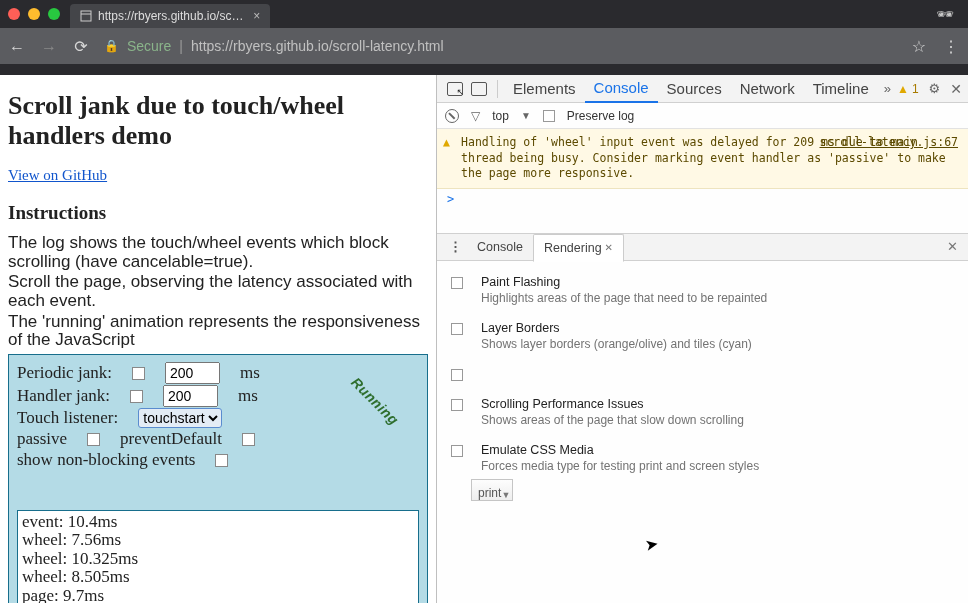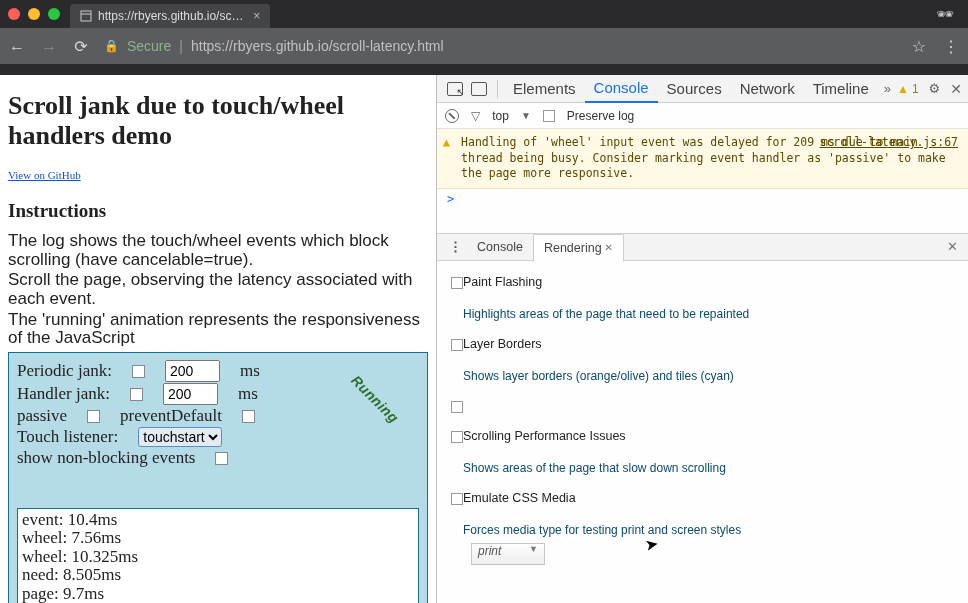--- a/index.html
+++ b/index.html
@@ -34,21 +34,21 @@
   .url-field .rest{color:#c0c0c0}
   .addr-right{display:flex;gap:14px;align-items:center;}
 
   
   .split{display:flex; height:528px;border-radius:27px;}
   .page{width:498px; border-right:1px solid #bfbfbf; padding:8px 8px 8px 8px; overflow:hidden;}
   .devtools{flex:1; display:flex; flex-direction:column; background:#fefefe;}
 
   
   .page h1{font-family: "Times New Roman", serif; font-size:26px; font-weight:bold; margin:8px 0 16px;}
-  .page a.link{color:#1155cc; text-decoration:underline; font-family:"Times New Roman",serif; font-size:11px;}
+  .page a.link{color:#1155cc; text-decoration:underline; font-family:"Times New Roman",serif; font-size:15px;}
   .page h2{font-family:"Times New Roman",serif; font-size:19px; font-weight:bold; margin:18px 0 10px;}
   .page p{font-family:Liberation Sans, sans-serif; font-size:17px; margin:0 0 2px; line-height:1.1;}
   .demo{ margin-top:4px; background:#b4dbe6; border:1px solid #176e8c; padding:6px 8px 8px; position:relative;}
   .row{font-family:"Times New Roman",serif; font-size:17px; display:flex; align-items:center; gap:20px; margin:1px 0;}
   .row input[type=text]{width:55px; font-size:14px; padding:1px 3px;}
   .row select{font-size:14px; background:#e3ecf5; border:1px solid #5a8ccf; border-radius:3px;}
   .chk{width:13px;height:13px;border:1px solid #888;background:#fff;display:inline-block;}
   .running{position:absolute; right:22px; top:38px; transform:rotate(45deg);
     color:#2e6e2e; font-weight:bold; font-style:italic; font-size:14px; letter-spacing:0.5px;}
   .log{margin-top:40px; background:#fff; border:1px solid #176e8c; height:152px; padding:2px 4px;
@@ -85,27 +85,27 @@
   .drawer-tabs{height:28px; border-top:1px solid #d0d0d0; border-bottom:1px solid #d0d0d0;
     background:#f3f3f3; display:flex; align-items:center; padding:0 6px;}
   .drawer-tabs .dots{padding:0 6px;color:#555;font-weight:bold; letter-spacing:-1px;}
   .drawer-tabs .dtabi{padding:0 10px; height:28px; display:flex;align-items:center;font-size:12.5px;color:#444;}
   .drawer-tabs .dtabi.active{background:#fff;border:1px solid #ccc;border-bottom:1px solid #fff;
     border-radius:2px 2px 0 0; position:relative; top:1px;}
   .drawer-tabs .dright{margin-left:auto;color:#777;padding-right:4px}
   .drawer-tabs .tabx{color:#777;font-size:10px;margin-left:3px}
 
   .rendering{padding:8px 8px 8px 10px; overflow:auto; flex:1;}
-  .opt{display:flex; gap:0; padding:6px 4px 10px;}
+  .opt{display:flex; gap:18px; padding:6px 4px 10px;}
   .opt .smchk{margin-top:2px;flex-shrink:0}
   .opt .ttl{font-size:12.5px;color:#222}
-  .opt .sub{font-size:12px;color:#0c4a6e;margin-top:18px}
-  .mediasel{margin:4px 0 0 24px; width:74px; height:22px; border:1px solid #c5c5c5;
+  .opt .sub{font-size:12px;color:#737373;margin-top:2px}
+  .mediasel{margin:4px 0 0 24px; width:42px; height:22px; border:1px solid #c5c5c5;
     background:linear-gradient(#fdfdfd,#eee); font-size:12px; color:#555; text-align:left; padding:0 6px;
-    display:flex; align-items:flex-start; justify-content:space-between;font-style:italic;}
+    display:flex; align-items:flex-end; justify-content:space-between;}
   .gap{height:24px}
   .flexcol{display:flex;flex-direction:column}
 
   .cursor{position:absolute; left:645px; top:535px; font-size:16px; color:#000;
           transform:rotate(-10deg); pointer-events:none}
 </style>
 </head>
 <body>
 
 <div class="chrome-top">
@@ -166,42 +166,42 @@
         <input type="text" value="200" style="">
         <span>ms</span>
       </div>
       <div class="row">
         <span>Handler jank:</span>
         <span class="chk"></span>
         <input type="text" value="200" style="">
         <span>ms</span>
       </div>
       <div class="row">
-        <span>passive</span>
-        <span class="chk"></span>
-        <span>preventDefault</span>
-        <span class="chk"></span>
-      </div>
-      <div class="row">
         <span>Touch listener:</span>
         <select>
           <option>touchstart</option>
         </select>
       </div>
       <div class="row">
+        <span>passive</span>
+        <span class="chk"></span>
+        <span>preventDefault</span>
+        <span class="chk"></span>
+      </div>
+      <div class="row">
         <span>show non-blocking events</span>
         <span class="chk"></span>
       </div>
       <div class="running">Running</div>
 
       <div class="log">
         <div>event: 10.4ms</div>
         <div>wheel: 7.56ms</div>
         <div>wheel: 10.325ms</div>
-        <div>need: 8.505ms</div>
+        <div>wheel: 8.505ms</div>
         <div>page: 9.7ms</div>
         <div>wheel: 208.74ms</div>
 
       </div>
     </div>
   </div>
 
   <div class="devtools">
     <div class="dt-tabs">
       <span class="sq" style="position:relative">

